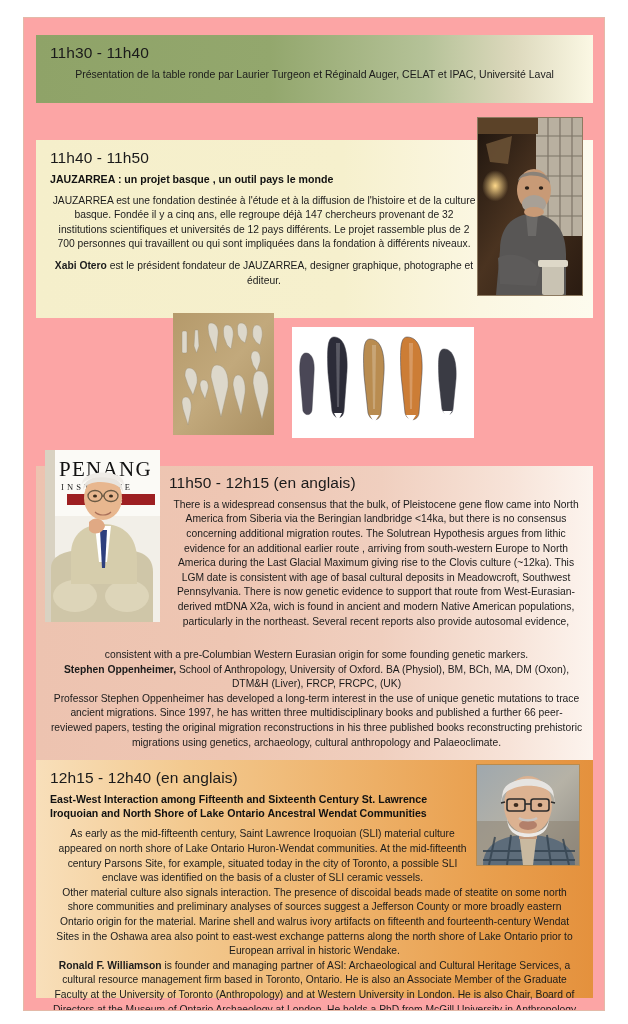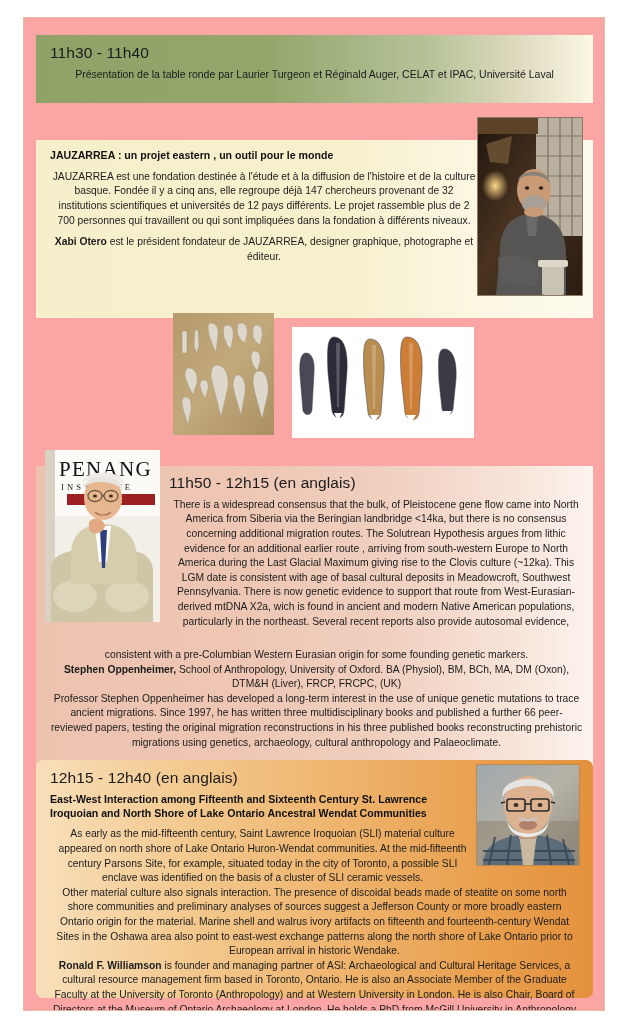--- a/index.html
+++ b/index.html
@@ -120,21 +120,20 @@
     top: 742px;
     width: 557px;
     height: 238px;
     background: linear-gradient(to right,
         #f5d2a0 0%, #f1c184 30%, #ecab5e 62%, #e9a css 70%, #e79b4a 100%);
     background: linear-gradient(to right,
         #f7dbb2 0%, #f2c78d 28%, #eeb16a 58%, #e9a css2 70%, #e59742 100%);
     background: linear-gradient(to right,
         #f8dfba 0%, #f3c98f 27%, #eeb36c 56%, #e9a04f 80%, #e4913d 100%);
     padding: 9px 14px 0 14px;
-    border-radius: 7px;
   }
   #sec4 .narrow { width: 425px; }
   #sec4 .slot-body { margin-bottom: 0; }
 
   
   .img {
     position: absolute;
     overflow: hidden;
     background: #ddd;
   }
@@ -185,21 +184,22 @@
 
 <div class="page">
   <div class="inner">
 
     <div class="block" id="sec1">
       <div class="slot-time">11h30 - 11h40</div>
       <div class="slot-body">Présentation de la table ronde par Laurier Turgeon et Réginald Auger, CELAT et IPAC, Université Laval</div>
     </div>
 
     <div class="block" id="sec2">
-      <div class="slot-title">JAUZARREA : un projet eastern , un outil pour le monde</div>
+      <div class="slot-time">11h40 - 11h50</div>
+      <div class="slot-title">JAUZARREA : un projet basque , un outil pays le monde</div>
       <div class="slot-body">JAUZARREA est une fondation destinée à l'étude et à la diffusion de l'histoire et de la culture basque. Fondée il y a cinq ans, elle regroupe déjà 147 chercheurs provenant de 32 institutions scientifiques et universités de 12 pays différents. Le projet rassemble plus de 2 700 personnes qui travaillent ou qui sont impliquées dans la fondation à différents niveaux.</div>
       <div class="slot-body">
         <b>Xabi Otero</b><span> est le président fondateur de JAUZARREA, designer graphique, photographe et éditeur.</span>
       </div>
     </div>
 
     <div class="block" id="sec3">
       <div class="col-right">
         <div class="slot-time">11h50 - 12h15 (en anglais)</div>
         <div class="slot-body">There is a widespread consensus that the bulk, of Pleistocene gene flow came into North America from Siberia via the Beringian landbridge &lt;14ka, but there is no consensus concerning additional migration routes. The Solutrean Hypothesis argues from lithic evidence for an additional earlier route , arriving from south-western Europe to North America during the Last Glacial Maximum giving rise to the Clovis culture (~12ka). This LGM date is consistent with age of basal cultural deposits in Meadowcroft, Southwest Pennsylvania. There is now genetic evidence to support that route from West-Eurasian-derived mtDNA X2a, wich is found in ancient and modern Native American populations, particularly in the northeast. Several recent reports also provide autosomal evidence,</div>

